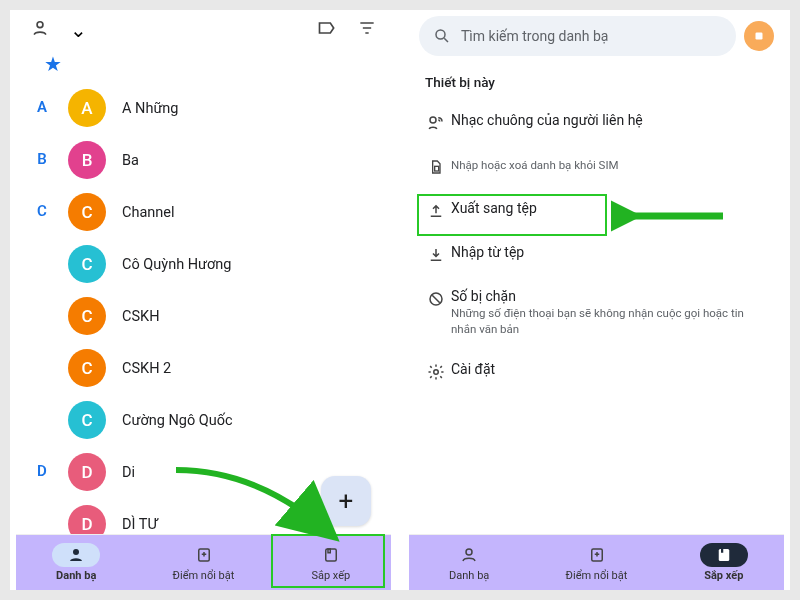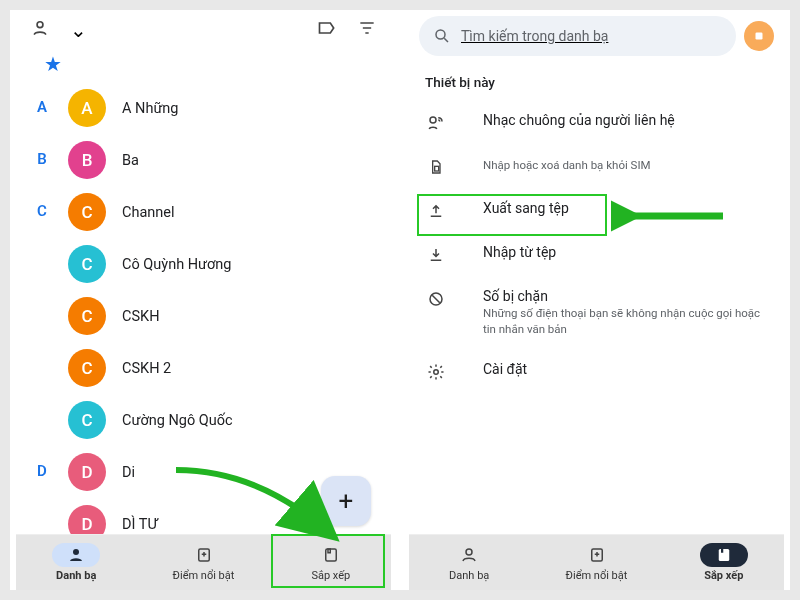--- a/index.html
+++ b/index.html
@@ -58,21 +58,21 @@
     position:absolute; right: 20px; bottom: 64px;
     width: 50px; height:50px; border-radius:14px;
     background:#dbe4f6;
     display:flex; align-items:center; justify-content:center;
     font-size: 26px; color:#1f1f1f;
     box-shadow: 0 1px 3px rgba(0,0,0,.15);
   }
   .bottomnav {
     height: 56px; border-top:1px solid #eee;
     display:flex; align-items:center; justify-content:space-around;
-    background:#e5e5e5;
+    background:#c4b5fd;
   }
   .navitem {
     display:flex; flex-direction:column; align-items:center;
     gap:2px; font-size:11px; color:#333;
   }
   .navicon {
     width: 48px; height:24px; border-radius:12px;
     display:flex; align-items:center; justify-content:center;
   }
   .navicon.active-blue { background:#cfe0fa; }
@@ -80,42 +80,41 @@
   .navlabel.bold { font-weight:700; }
   
   .hl {
     position:absolute; border:2px solid #27c927; pointer-events:none;
   }
   
   .searchrow {
     display:flex; align-items:center;
     margin: 6px 10px 8px 10px;
     height: 40px;
-    text-decoration: underline;
   }
   .searchbox {
     flex:1; background:#eef2f7; border-radius:22px;
     display:flex; align-items:center; padding: 0 14px;
     gap: 10px; color:#5f6368; font-size:14px;
     height:100%;
   }
   .accbtn {
     width:30px; height:30px; border-radius:50%;
     background:#f9ab5a; margin-left:8px;
     display:flex; align-items:center; justify-content:center;
     color:#fff; font-size:14px;
   }
   .section-title {
     font-size:13.5px; font-weight:500; color:#202124;
     padding: 10px 16px 10px 16px;
   }
   .settings { flex:1; }
   .srow {
     display:flex; align-items:flex-start;
-    padding: 12px 16px; gap: 36px;
+    padding: 12px 16px; gap: 4px;
   }
   .sicon { width:22px; display:flex; justify-content:center; padding-top:2px; font-size:17px; color:#444; }
   .stext { flex:1; }
   .stitle { font-size:14px; color:#202124; }
   .ssub { font-size:11.5px; color:#5f6368; margin-top:2px; line-height:1.35; }
   
   .arrow-svg { position:absolute; pointer-events:none; }
   svg.icon { width:20px; height:20px; }
 </style>
 </head>

